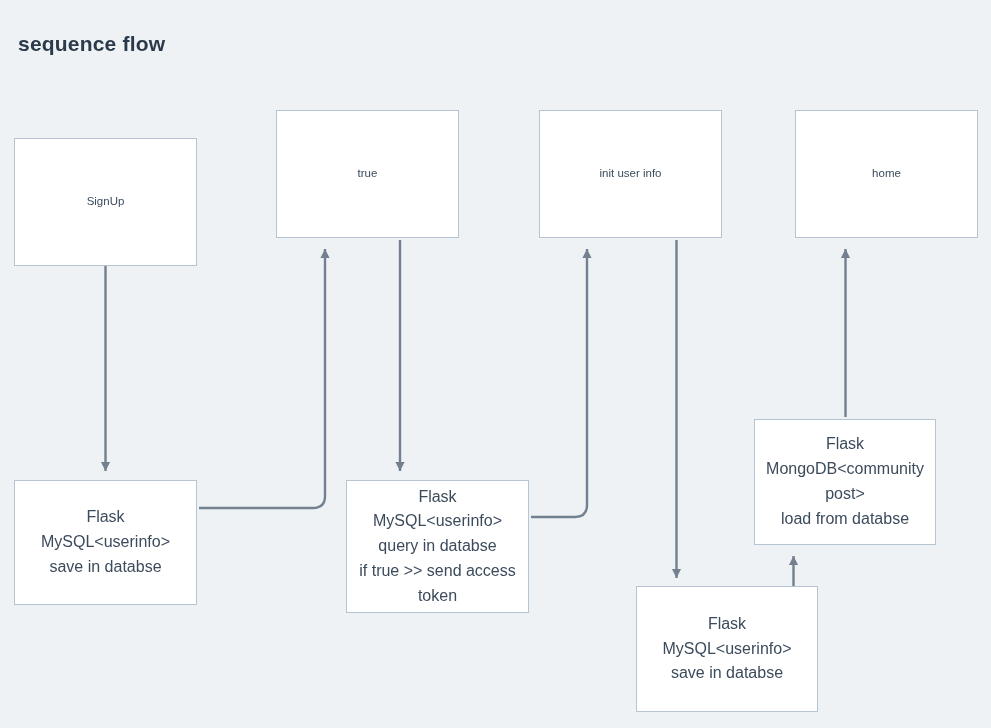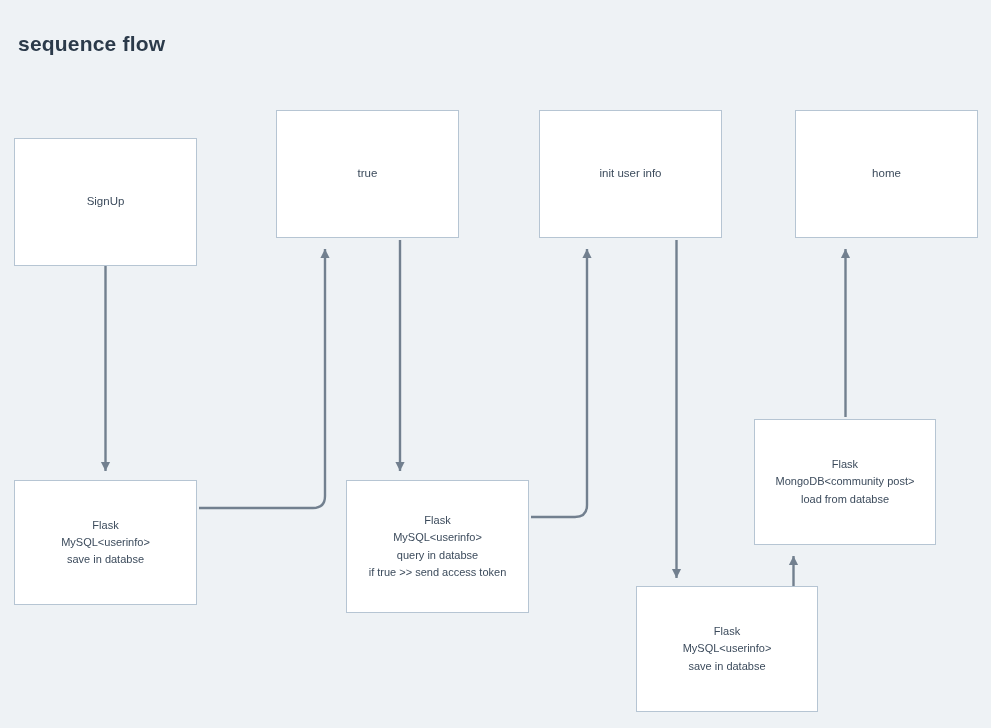--- a/index.html
+++ b/index.html
@@ -39,21 +39,21 @@
   }
   .node .node-label {
     color: #3c4b5c;
     line-height: 1.55;
     white-space: pre-line;
   }
   .node.top .node-label {
     font-size: 11.5px;
   }
   .node.proc .node-label {
-    font-size: 11px;
+    font-size: 16px;
   }
   #edges {
     position: absolute;
     left: 0;
     top: 0;
     width: 991px;
     height: 728px;
     pointer-events: none;
   }
   .edge-path {

